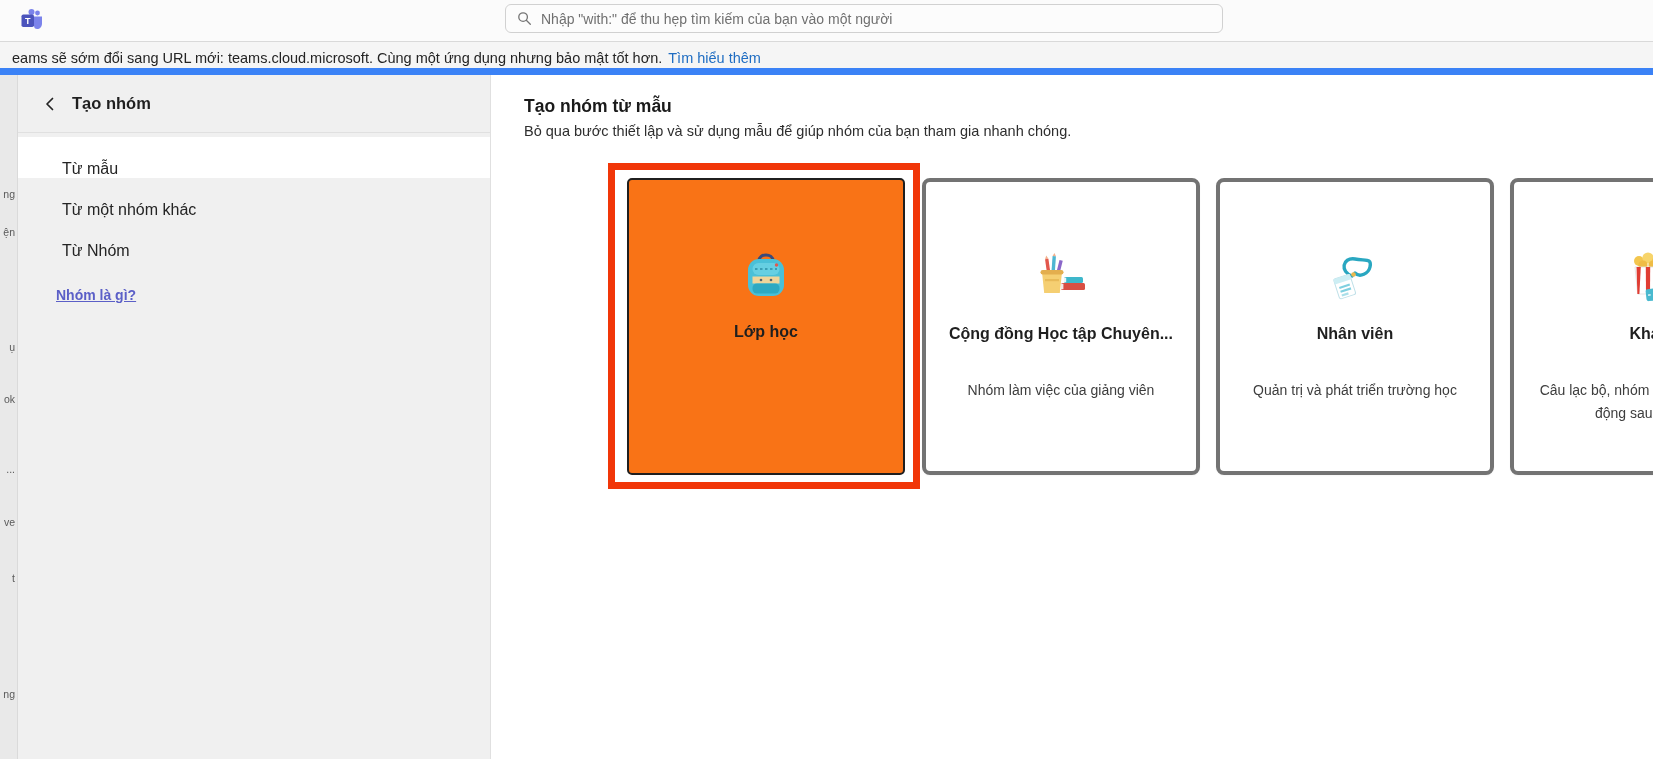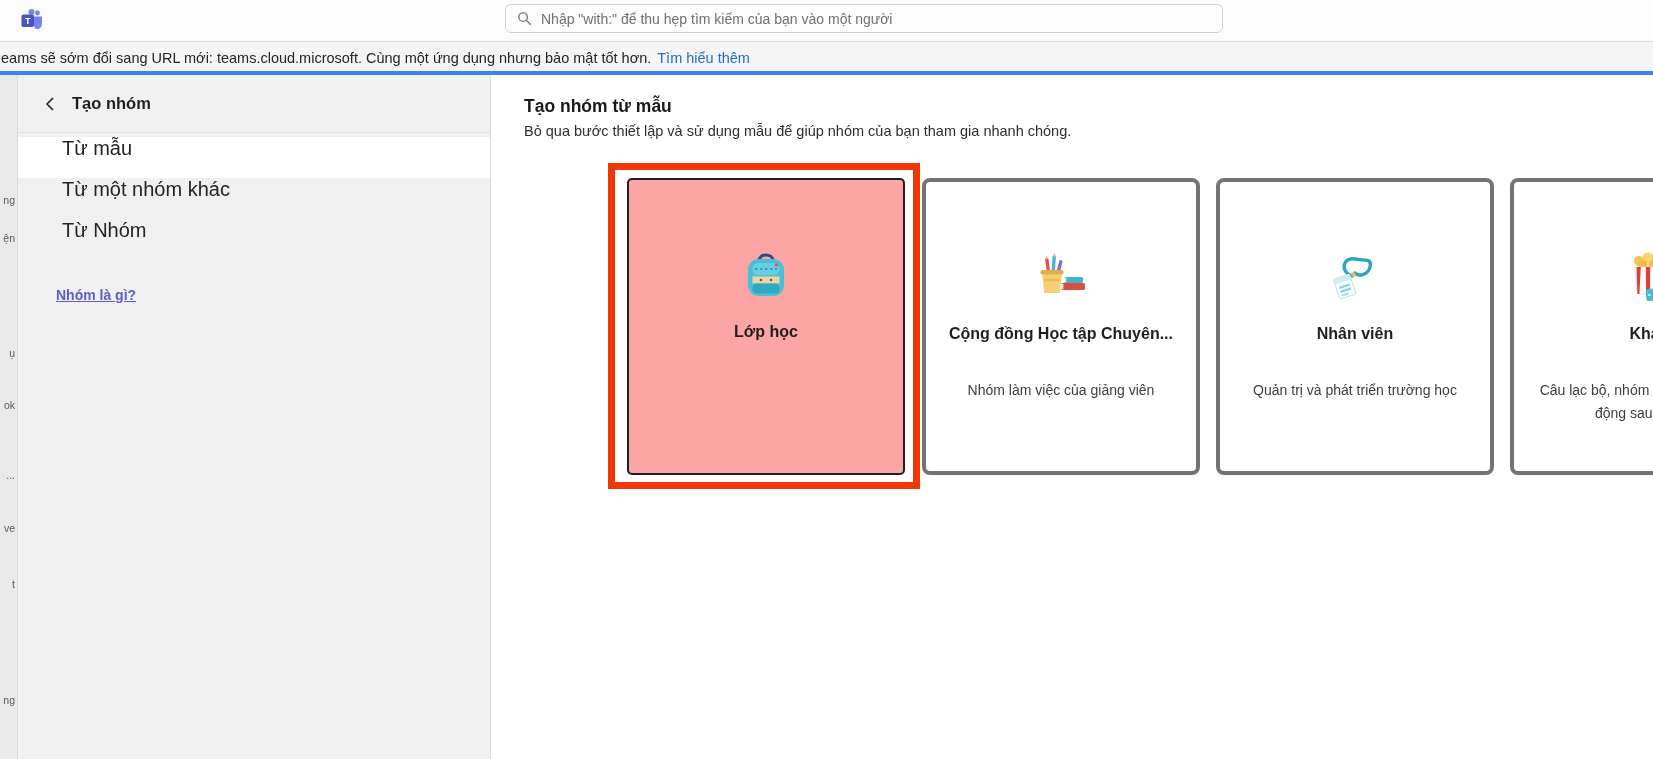--- a/index.html
+++ b/index.html
@@ -25,72 +25,72 @@
   .searchbox svg { flex:0 0 auto; }
   .searchbox input {
     flex:1; border:none; background:transparent; outline:none;
     font-family:inherit; font-size:14px; color:#424242; margin-left:9px;
   }
   .searchbox input::placeholder { color:#707070; opacity:1; }
 
   
   .banner {
     position:absolute; left:0; top:42px; width:1653px; height:33px;
-    background:#f5f5f5; border-bottom:4px solid #3b82f6;
+    background:#f5f5f5; border-bottom:7px solid #3b82f6;
     font-size:14.5px; line-height:32px; color:#242424;
-    white-space:nowrap; padding-left:1px;
+    white-space:nowrap; padding-left:12px;
   }
   .banner-link { color:#1f6dc2; text-decoration:none; margin-left:6px; cursor:pointer; }
 
   
   .rail {
     position:absolute; left:0; top:75px; width:18px; height:684px;
     background:#e9e9e9; border-right:1px solid #dadada;
   }
   .rail-frag {
     position:absolute; left:0; width:15px; text-align:right;
-    font-size:10.5px; color:#5a5a5a; line-height:13px; cursor:pointer;margin-top:6px;
+    font-size:10.5px; color:#5a5a5a; line-height:13px; cursor:pointer;
   }
   .rf0{top:113px} .rf1{top:151px} .rf2{top:266px} .rf3{top:318px}
   .rf4{top:388px} .rf5{top:441px} .rf6{top:497px} .rf7{top:613px}
 
   
   .panel {
     position:absolute; left:18px; top:75px; width:473px; height:684px;
     background:#f0f0f0; border-right:1px solid #e0e0e0;
   }
   .panel-header {
     position:relative; height:58px; border-bottom:1px solid #e0e0e0;
     display:flex; align-items:center; padding-left:20px;text-align:right;
   }
   .back-btn { border:none; background:transparent; cursor:pointer; width:24px; height:24px; display:flex; align-items:center; justify-content:center; }
   .panel-title { font-size:16.5px; font-weight:700; color:#1f1f1f; margin-left:10px; }
   .nav-item {
-    position:relative; height:41px; display:flex; align-items:flex-start;
-    padding-left:44px; font-size:20px; color:#242424; cursor:pointer;
+    position:relative; height:41px; display:flex; align-items:flex-end;
+    padding-left:44px; font-size:16px; color:#242424; cursor:pointer;
   }
   .nav-item.selected { background:#ffffff; }
   .help-link {
     position:absolute; left:38px; top:212px;
     font-size:14px; color:#5b5fc7; text-decoration:underline; cursor:pointer;font-weight:bold;
   }
 
   
   .main { position:absolute; left:492px; top:75px; width:1161px; height:684px; background:#ffffff; }
   .main-title { position:absolute; left:32px; top:21px; font-size:17.5px; font-weight:700; color:#1a1a1a;text-align:center; }
   .main-subtitle { position:absolute; left:32px; top:48px; font-size:14.5px; color:#2e2e2e; }
 
   
   .card {
     position:absolute; top:178px; width:278px; height:297px;
     background:#ffffff; border:4px solid #737373; border-radius:8px;
     box-shadow:0 1px 2px rgba(0,0,0,0.04); cursor:pointer;
   }
   .card.focused {
-    background:#fca5a5; border:2px solid #1f1f1f; border-radius:5px; box-shadow:none;
+    background:#f97316; border:2px solid #1f1f1f; border-radius:5px; box-shadow:none;
     left:627px; width:278px;
   }
   .card-1 { left:922px; }
   .card-2 { left:1216px; }
   .card-3 { left:1510px; }
   .card-icon { position:absolute; top:70px; left:0; right:0; display:flex; justify-content:center; }
   .card-title {
     position:absolute; top:143px; left:8px; right:8px; text-align:center;
     font-size:16px; font-weight:700; color:#1f1f1f; white-space:nowrap; overflow:hidden;
   }

